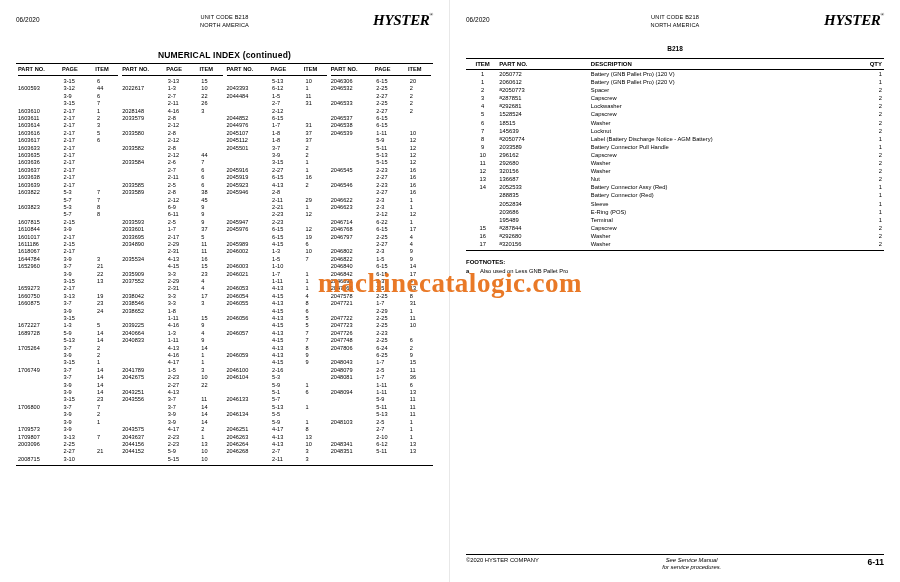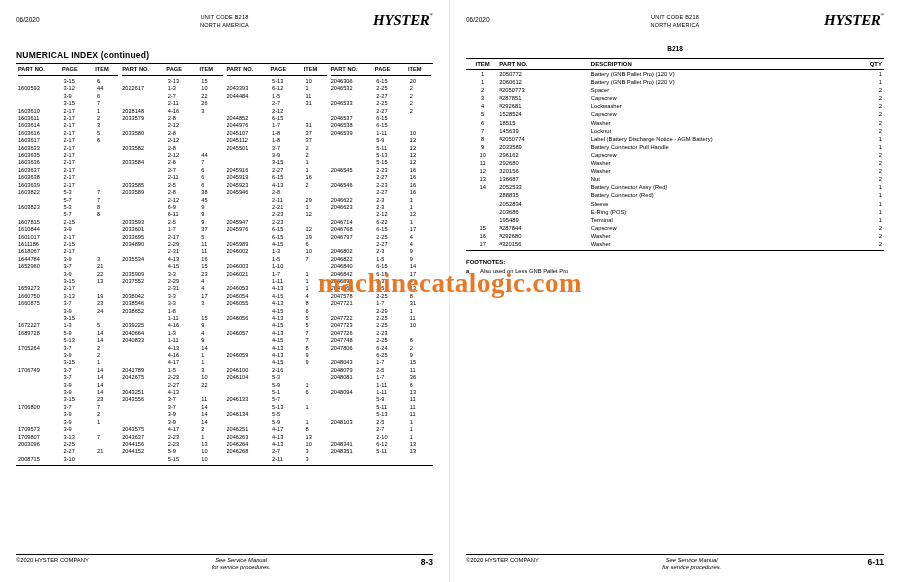--- a/index.html
+++ b/index.html
@@ -60,21 +60,21 @@
     font-family: "Liberation Serif", serif;
   }
   .brand .reg {
     font-size: 5px;
     vertical-align: top;
     font-style: normal;
   }
 
   
   .doc-title {
-    text-align: left;
+    text-align: center;
     font-size: 8.5px;
     font-weight: bold;
     margin-top: 6px;
     letter-spacing: .2px;
   }
   .doc-title2 {
     text-align: center;
     font-size: 8.5px;
     font-weight: bold;
     letter-spacing: .2px;
@@ -1308,31 +1308,20 @@
               <div class="idx-row">
                 <div class="c1">2048351</div>
                 <div class="c2">5-11</div>
                 <div class="c3">13</div>
               </div>
             </div>
           </div>
         </div>
     </div>
 
-    <div class="pg-foot">
-      <div class="line"></div>
-      <div class="row">
-        <div class="copy">©2020 HYSTER COMPANY</div>
-        <div class="mid">
-          <div>See Service Manual</div>
-          <div>for service procedures.</div>
-        </div>
-        <div class="pno">8-3</div>
-      </div>
-    </div>
   </div>
 
   <div class="page right">
 
     <div class="pg-head">
       <div class="pg-date">06/2020</div>
       <div class="unit-code">
         <div>UNIT CODE B218</div>
         <div>NORTH AMERICA</div>
       </div>

